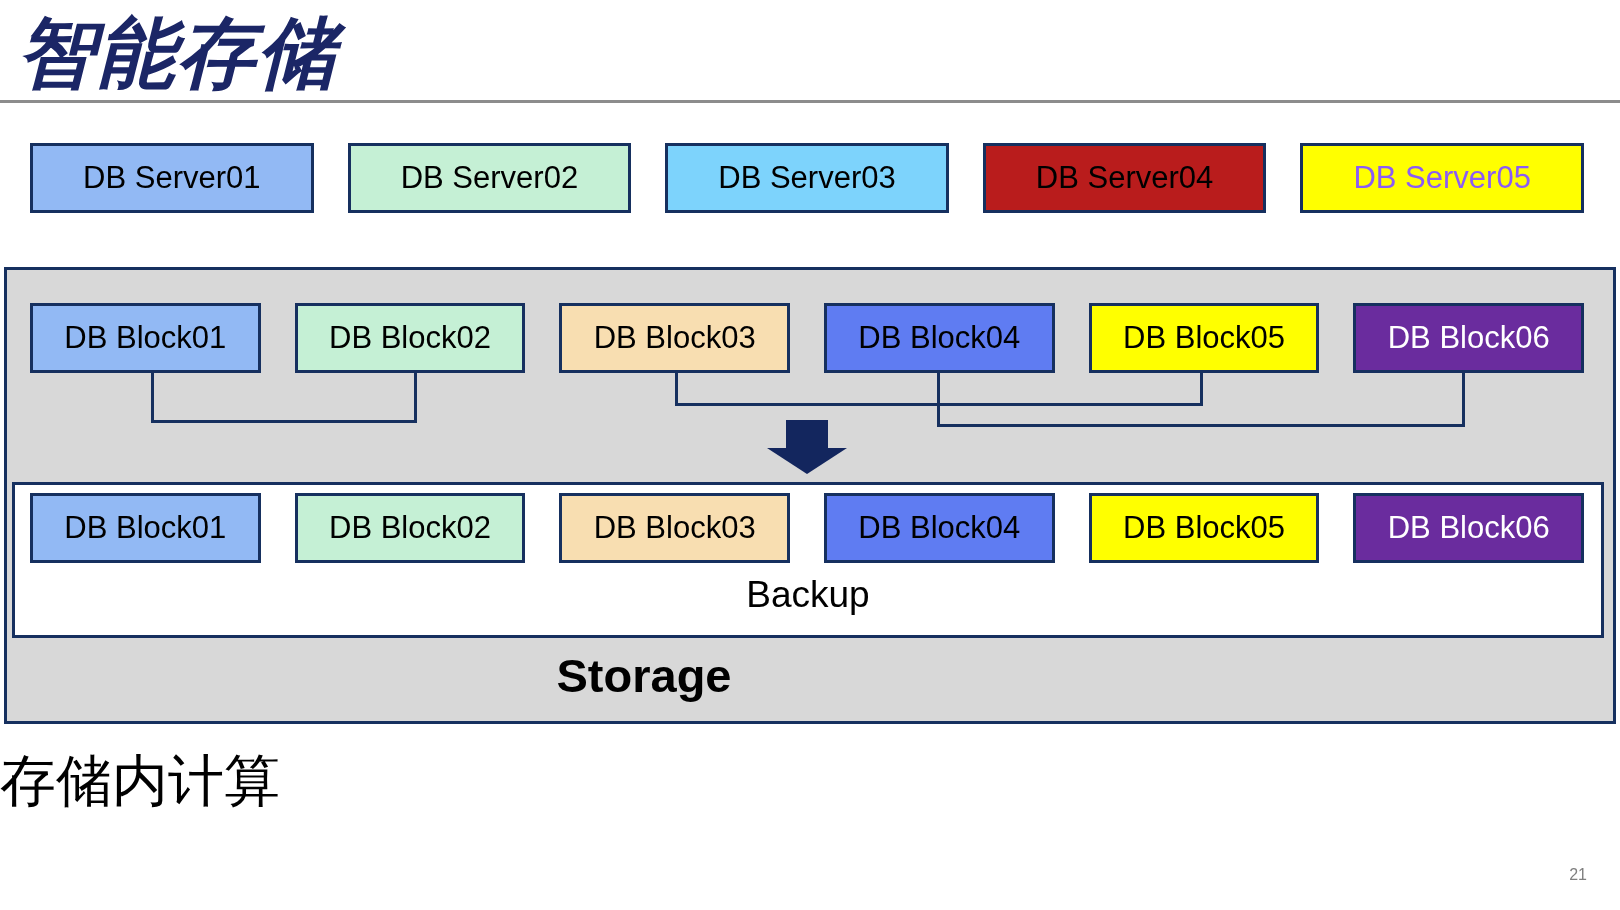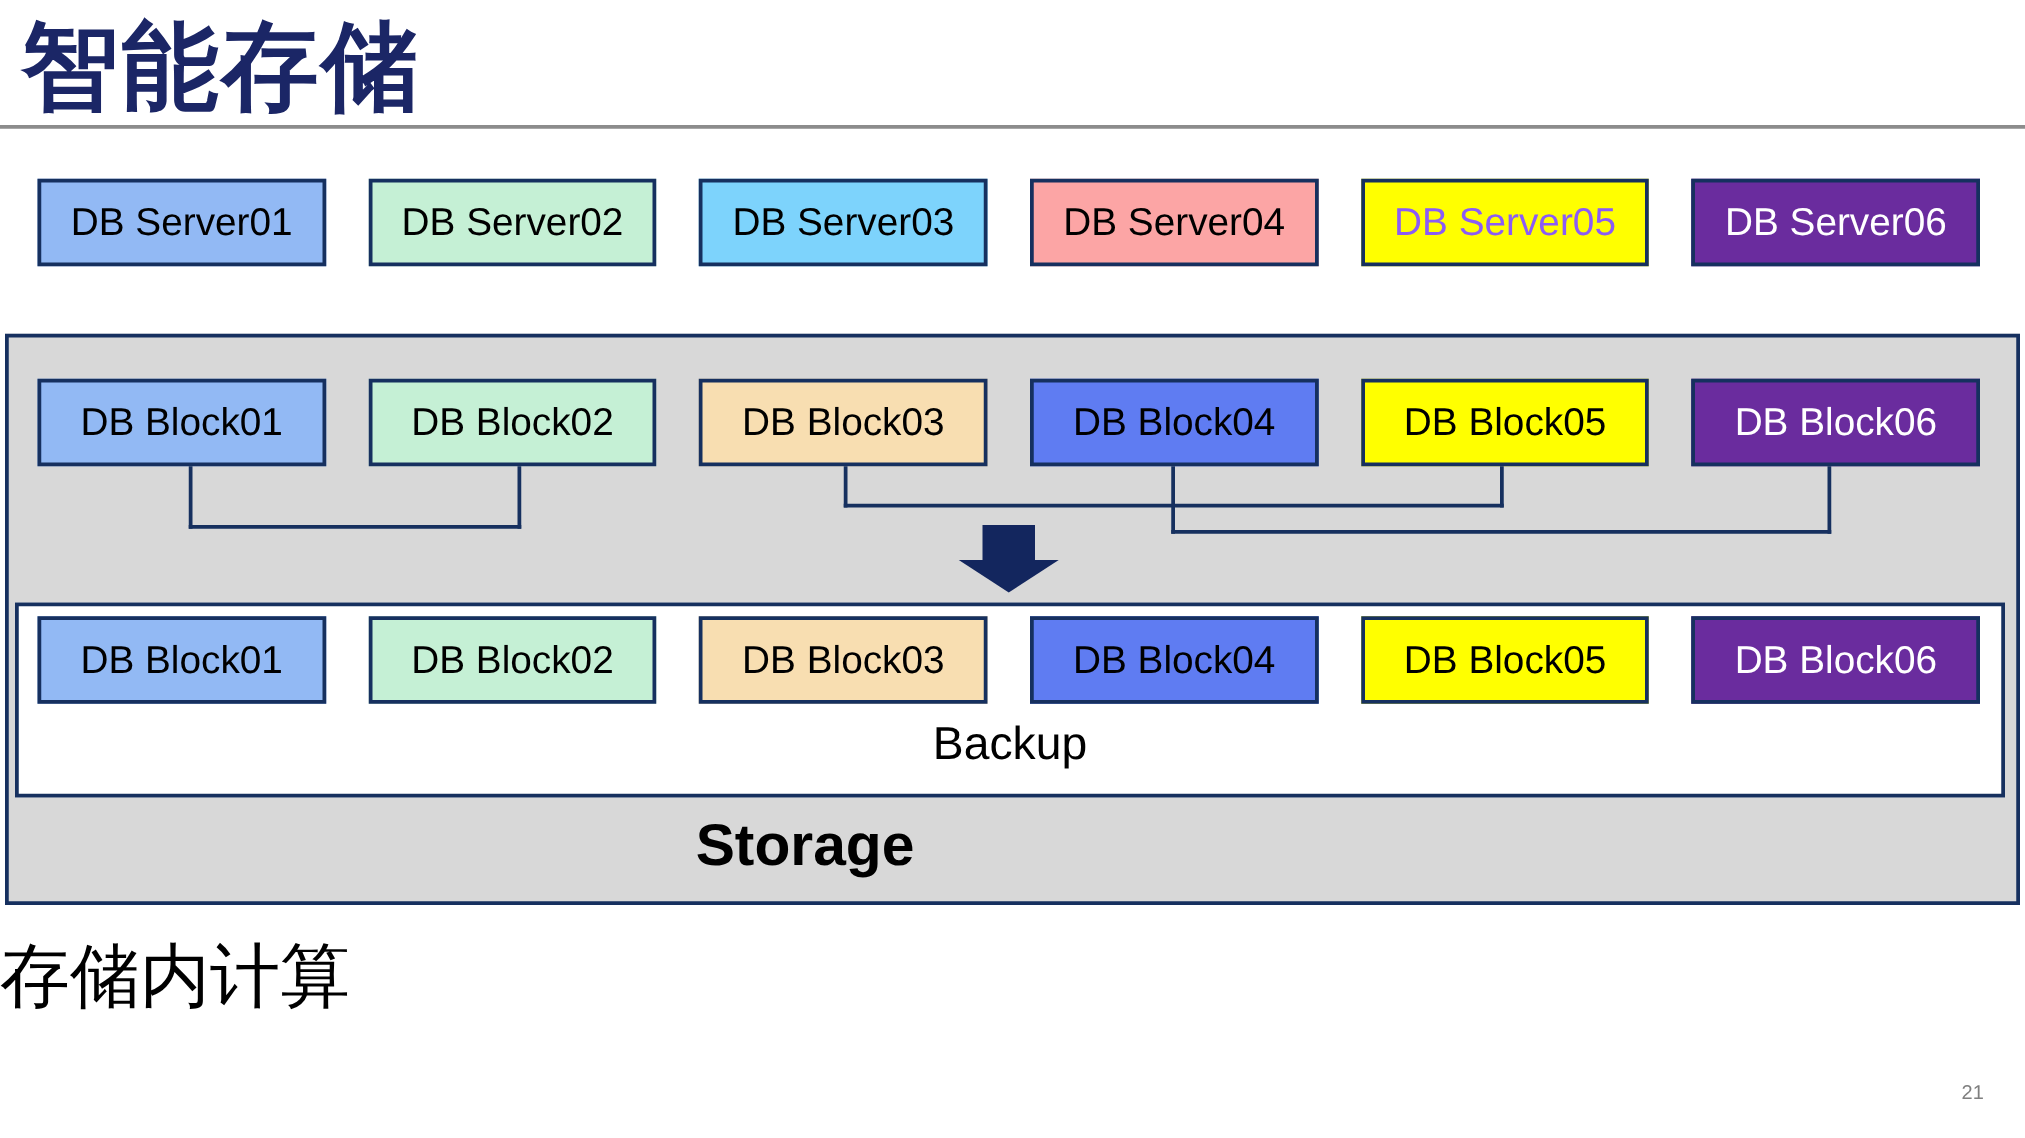--- a/index.html
+++ b/index.html
@@ -6,21 +6,21 @@
   body { font-family:"Liberation Sans","DejaVu Sans",sans-serif; }
   #slide {
     position:relative; width:1620px; height:910px;
     background:#ffffff; overflow:hidden;
   }
   .abs { position:absolute; }
 
   
   #title {
     left:17px; top:2px; font-size:78px; font-weight:bold;
-    letter-spacing:2px; white-space:nowrap;
+    letter-spacing:2px; white-space:nowrap;font-style:italic;
   }
   #title-rule { left:0; top:100px; width:1620px; height:3px; }
 
   
   .box-row {
     position:absolute; left:30px; right:36px; height:70px;
     display:flex; gap:34px;
   }
   .box {
     flex:1 1 0; box-sizing:border-box;
@@ -77,23 +77,22 @@
 
 <div id="slide">
 
   <div id="title" class="abs" style="color: rgb(27, 38, 102);">智能存储</div>
   <div id="title-rule" class="abs" style="background-color: rgb(140, 140, 140);"></div>
 
   <div id="server-row" class="box-row">
     <div class="box" style="background-color: rgb(146, 185, 244); color: rgb(0, 0, 0);">DB Server01</div>
     <div class="box" style="background-color: rgb(197, 240, 213); color: rgb(0, 0, 0);">DB Server02</div>
     <div class="box" style="background-color: #7dd3fc; color: rgb(0, 0, 0);">DB Server03</div>
-    <div class="box" style="background-color: #fca5a5; color: rgb(0, 0, 0);">DB Server04</div>
+    <div class="box" style="background-color: #b91c1c; color: rgb(0, 0, 0);">DB Server04</div>
     <div class="box" style="background-color: rgb(255, 255, 0); color: #8b5cf6;">DB Server05</div>
-    <div class="box" style="background-color: rgb(106, 44, 158); color: rgb(255, 255, 255);">DB Server06</div>
   </div>
 
   <div id="storage-container" class="abs" style="background-color: rgb(216, 216, 216); border-color: rgb(22, 48, 95);"></div>
 
   <div id="block-row-top" class="box-row">
     <div class="box" style="background-color: rgb(146, 185, 244); color: rgb(0, 0, 0);">DB Block01</div>
     <div class="box" style="background-color: rgb(197, 240, 213); color: rgb(0, 0, 0);">DB Block02</div>
     <div class="box" style="background-color: rgb(248, 222, 177); color: rgb(0, 0, 0);">DB Block03</div>
     <div class="box" style="background-color: rgb(95, 124, 242); color: rgb(0, 0, 0);">DB Block04</div>
     <div class="box" style="background-color: rgb(255, 255, 0); color: rgb(0, 0, 0);">DB Block05</div>

